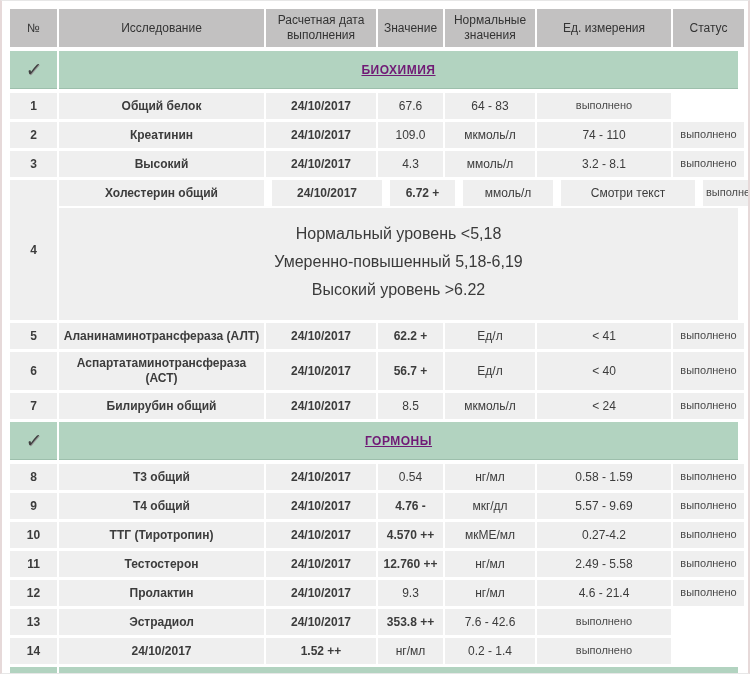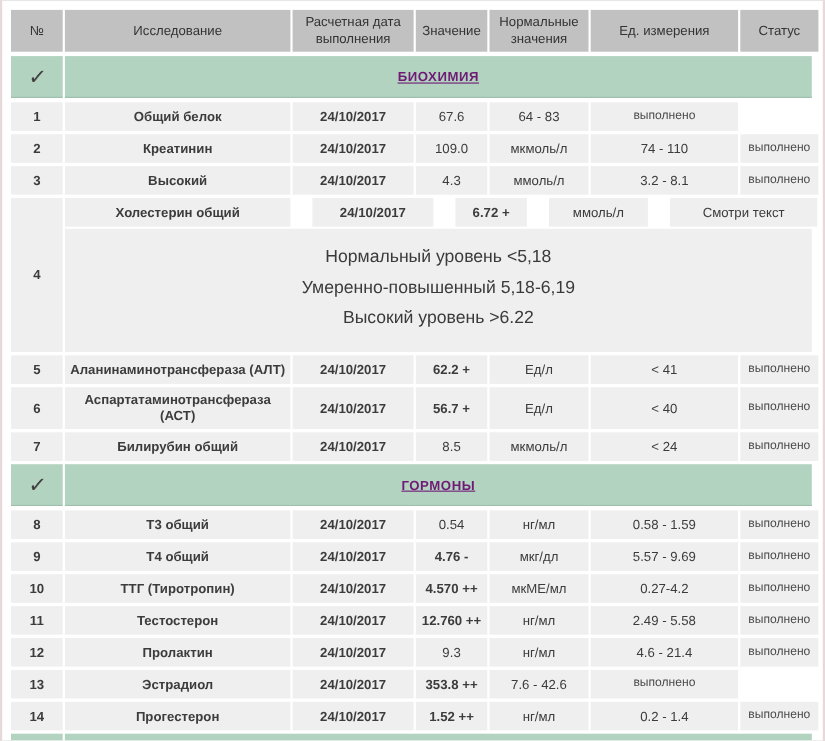--- a/index.html
+++ b/index.html
@@ -81,21 +81,21 @@
   }
   .note-row .num-cell {
     background:#efefef;
     display:flex; align-items:center; justify-content:center;
     font-size:12px; font-weight:bold;
   }
   .note-right { background:#fff; display:flex; flex-direction:column; }
   .note-right .inner-line {
     display:grid;
     grid-template-columns:205px 110px 65px 90px 134px 1fr;
-    column-gap:20px;
+    column-gap:8px;
     margin-bottom:2px;
   }
   .note-block {
     background:#efefef;
     flex:1;
     display:flex; flex-direction:column;
     align-items:center; justify-content:center;
     padding:12px 6px 16px 6px;
   }
   .note-line {
@@ -265,21 +265,20 @@
     <div class="grid-row">
       <div class="cell bold">13</div>
       <div class="cell bold">Эстрадиол</div>
       <div class="cell bold">24/10/2017</div>
       <div class="cell bold">353.8 ++</div>
       <div class="cell">7.6 - 42.6</div>
       <div class="cell status">выполнено</div>
     </div>
     <div class="grid-row">
       <div class="cell bold">14</div>
-      <div class="cell bold">Прогестерон</div>
       <div class="cell bold">24/10/2017</div>
       <div class="cell bold">1.52 ++</div>
       <div class="cell">нг/мл</div>
       <div class="cell">0.2 - 1.4</div>
       <div class="cell status">выполнено</div>
     </div>
     <div class="section-row">
       <div class="section-cell"></div>
       <div class="section-cell"></div>
     </div>

